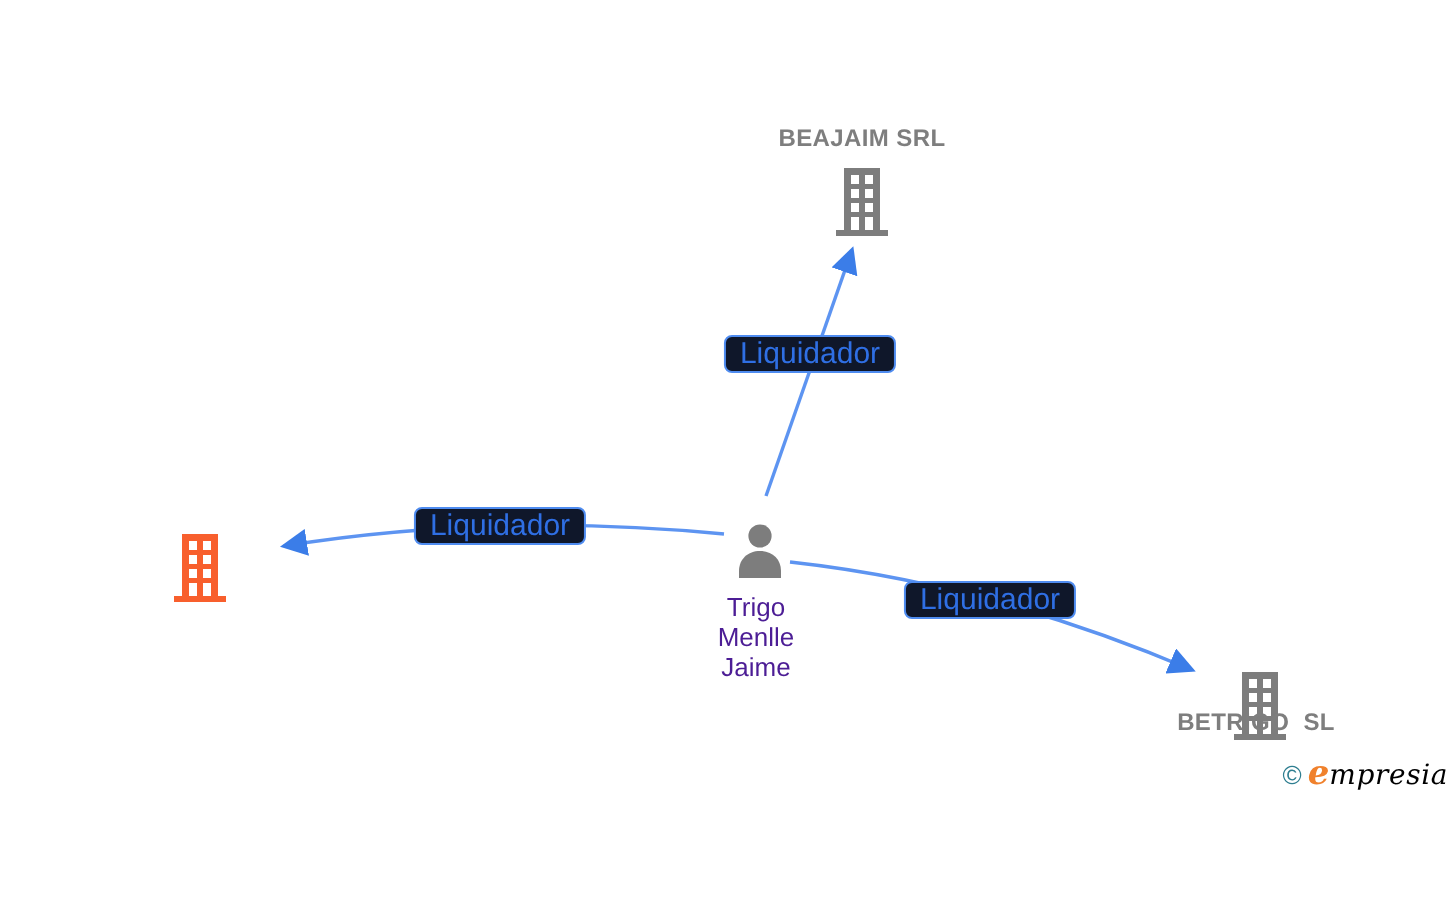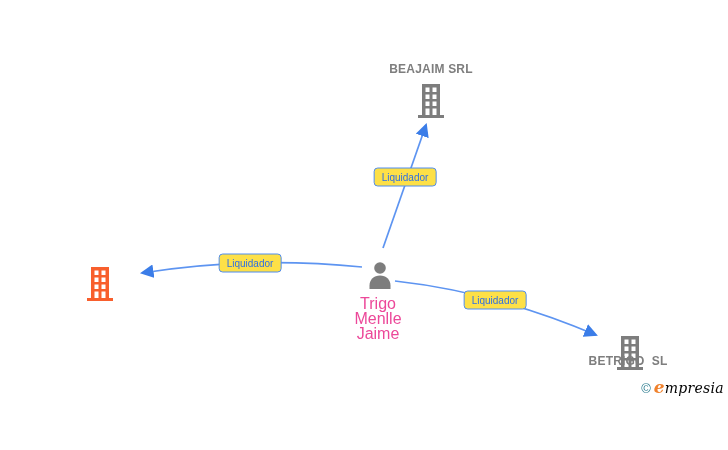--- a/index.html
+++ b/index.html
@@ -10,27 +10,27 @@
   #edges{position:absolute;left:0;top:0;z-index:1;}
   .node{position:absolute;z-index:2;}
   .node-icon{display:block;}
   .company-label{
     position:absolute;z-index:2;transform:translateX(-50%);
     text-align:center;font-size:12px;font-weight:bold;color:#7e7e7e;
     white-space:pre;line-height:15px;letter-spacing:0.2px;
   }
   .person-label{
     position:absolute;z-index:2;transform:translateX(-50%);
-    text-align:center;font-size:16px;font-weight:normal;color:#ec4899;
+    text-align:center;font-size:13px;font-weight:normal;color:#4c1d95;
     white-space:pre;line-height:15px;
   }
   .edge-label{
     position:absolute;z-index:3;transform:translate(-50%,-50%);
-    background:#fde047;border:1.5px solid #4f8cf0;border-radius:4px;
-    color:#2f6fe4;font-size:10px;line-height:16px;padding:0.5px 7px;
+    background:#0f172a;border:1.5px solid #4f8cf0;border-radius:4px;
+    color:#2f6fe4;font-size:15px;line-height:16px;padding:0.5px 7px;
     white-space:nowrap;
   }
   #footer{
     position:absolute;right:4px;bottom:3px;z-index:4;
     display:flex;align-items:baseline;gap:3px;
   }
   #footer .copy{color:#2e7e90;font-size:13px;}
   #footer .brand{font-family:"DejaVu Serif", serif;font-style:italic;}
   #footer .brand-e{color:#f0812c;font-size:17px;font-weight:bold;}
   #footer .brand-rest{color:#000000;font-size:14px;letter-spacing:0.3px;}

